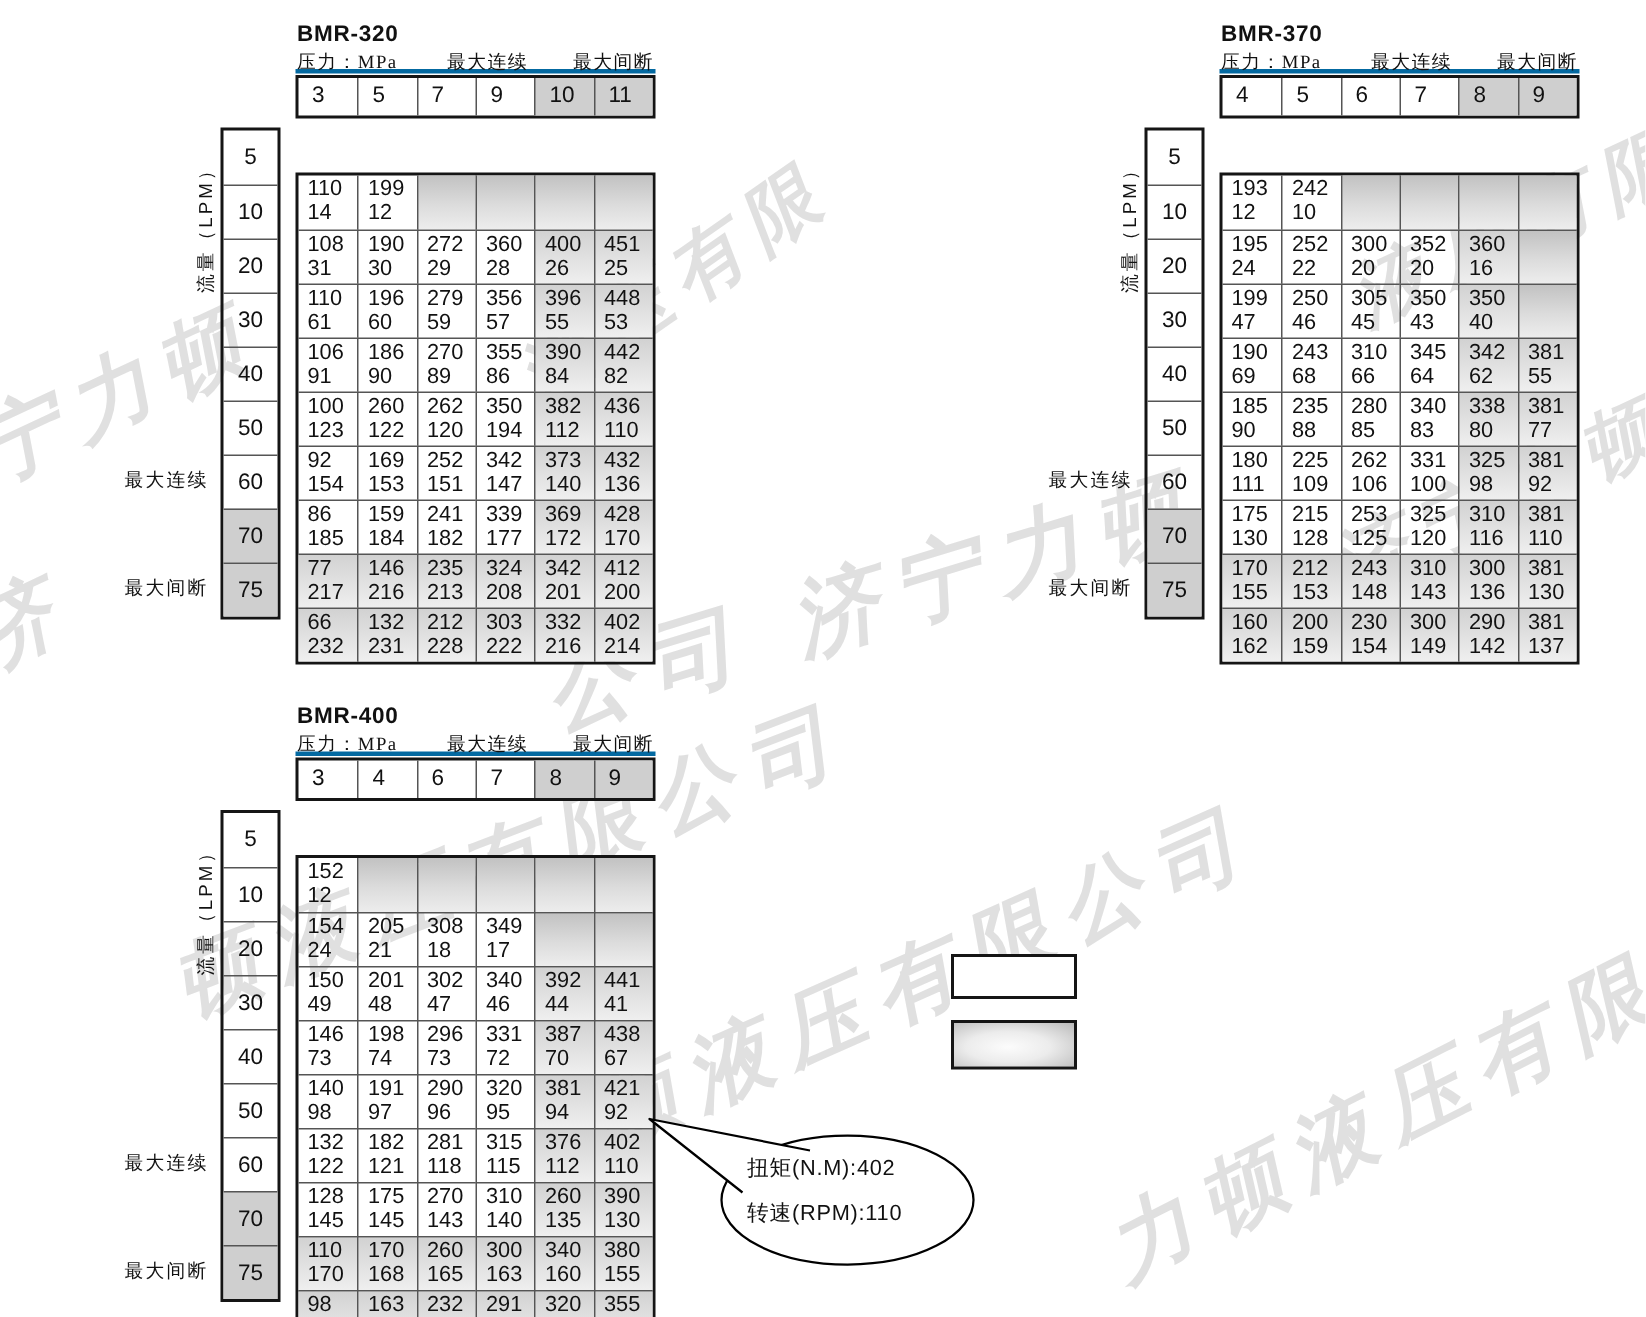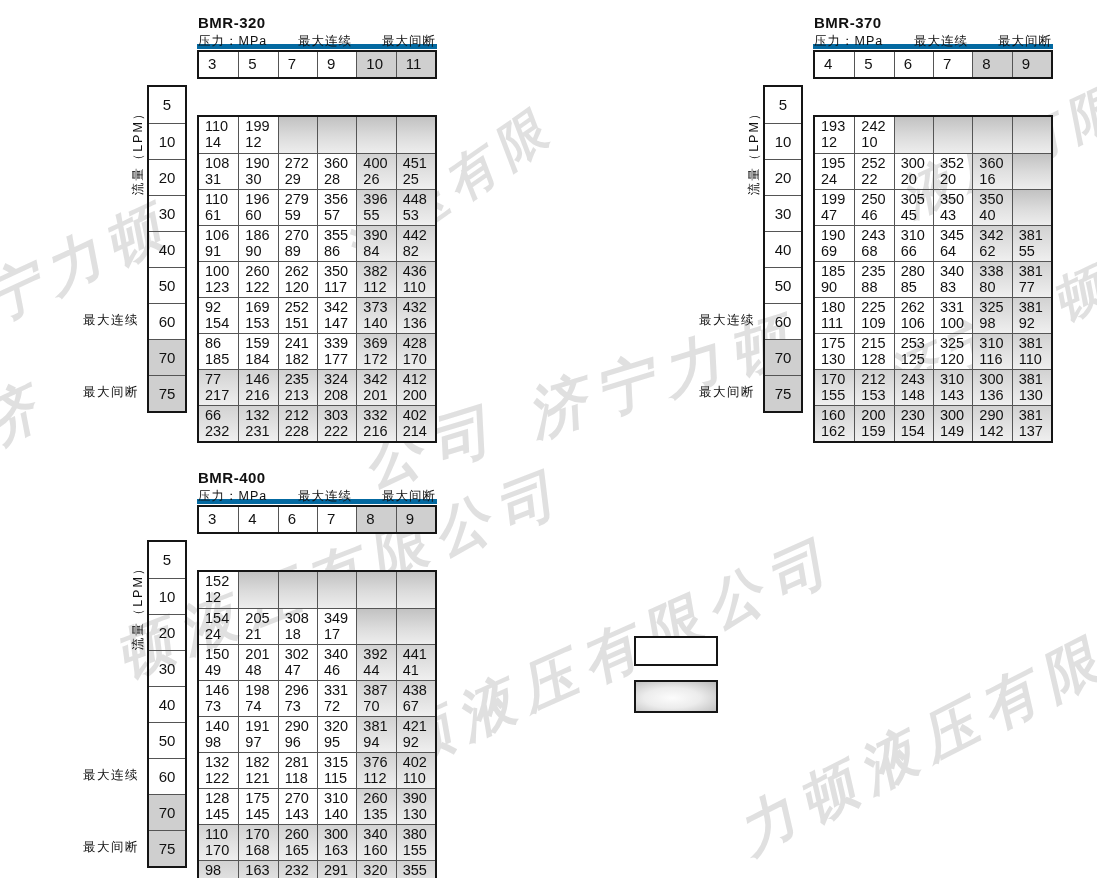--- a/index.html
+++ b/index.html
@@ -35,21 +35,21 @@
   #tbl0 { left: 197px; top: 14px; }
   #tbl1 { left: 813px; top: 14px; }
   #tbl2 { left: 197px; top: 469px; }
 
   .tbl-title {
     position: absolute; top: 0; left: 1px;
     font-size: 15px; font-weight: 600; letter-spacing: 0.5px;
   }
   .hdr-labels {
     position: absolute; top: 19px; left: 0; width: 240px; height: 16px;
-    border-bottom: 5px solid #0369a1; font-size: 12.5px;
+    border-bottom: 3px solid #0369a1; font-size: 12.5px; font-family: Liberation Serif, serif;
   }
   .hdr-labels span { position: absolute; top: 0; white-space: nowrap; letter-spacing: 1px; }
   .hl-p { left: 1px; }
   .hl-c { left: 101px; }
   .hl-i { right: 1px; }
 
   .col-headers {
     position: absolute; top: 36px; left: 0;
     display: grid; grid-template-columns: repeat(6, 1fr);
     width: 240px; height: 29px; border: 2px solid #151515;
@@ -250,21 +250,21 @@
         <div class="cell">
           <div class="t">260</div>
           <div class="s">122</div>
         </div>
         <div class="cell">
           <div class="t">262</div>
           <div class="s">120</div>
         </div>
         <div class="cell">
           <div class="t">350</div>
-          <div class="s">117</div>
+          <div class="s">194</div>
         </div>
         <div class="cell shade-grad">
           <div class="t">382</div>
           <div class="s">112</div>
         </div>
         <div class="cell shade-grad">
           <div class="t">436</div>
           <div class="s">110</div>
         </div>
         <div class="cell">
@@ -828,14 +828,22 @@
     <div class="side-label max-int-label">最大间断</div>
   </div>
 
   <div id="legend">
     <div class="leg-label" id="leg-cont-label">连续</div>
     <div class="leg-box" id="leg-cont-box"></div>
     <div class="leg-label" id="leg-int-label">间断</div>
     <div class="leg-box" id="leg-int-box"></div>
   </div>
 
+  <div id="callout">
+    <svg width="262" height="132" viewBox="0 0 262 132">
+      <ellipse cx="150" cy="67" rx="84" ry="43" fill="#ffffff" stroke="#000000" stroke-width="1.5"></ellipse>
+      <path d="M 125 34 L 18 13 L 80 62" fill="#ffffff" stroke="#000000" stroke-width="1.5" stroke-linejoin="round"></path>
+    </svg>
+    <div class="co-line" id="co-line1">扭矩(N.M):402</div>
+    <div class="co-line" id="co-line2">转速(RPM):110</div>
+  </div>
 
 </div>
 
 </body></html>

